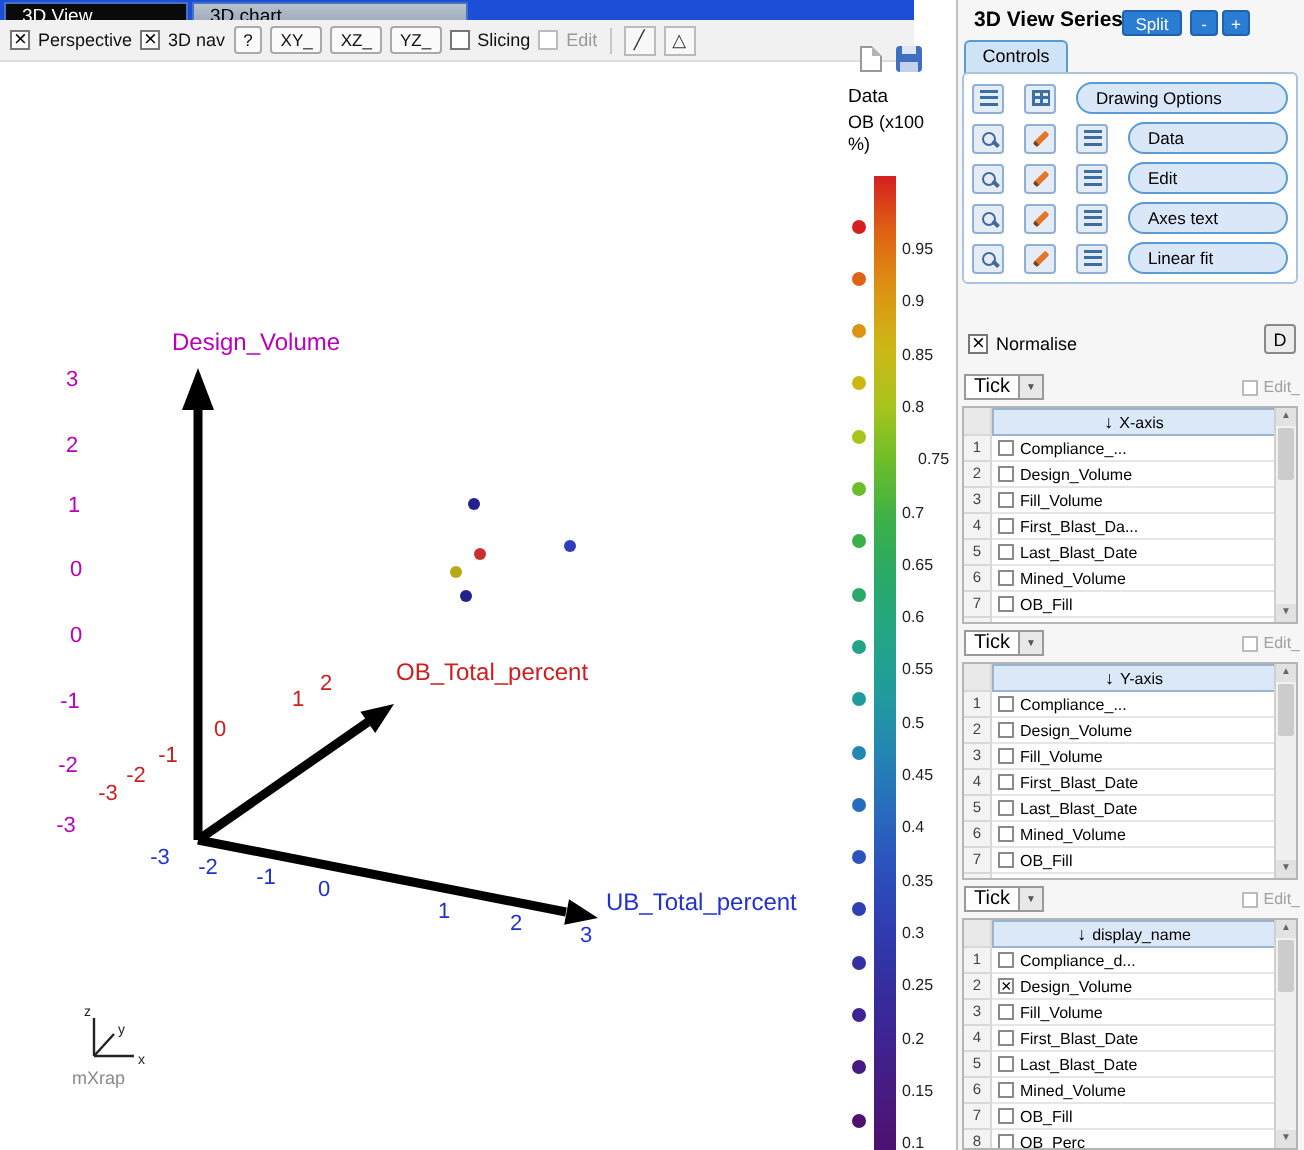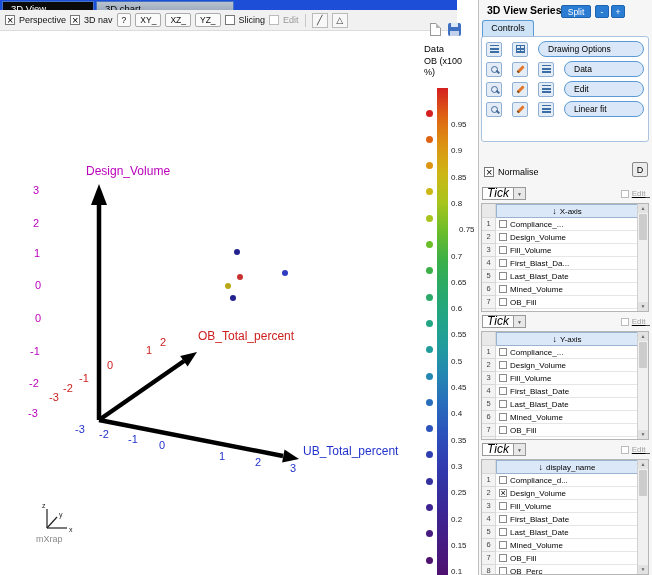--- a/index.html
+++ b/index.html
@@ -83,25 +83,25 @@
   .series-btn { flex:1; height:16px; background:#d9e7f8; border:1px solid #5b9bd5; border-radius:8px;
                 font-size:8.5px; line-height:14px; padding-left:9px; color:#000; white-space:nowrap;
                 overflow:hidden; }
 
   .norm-row { position:absolute; left:5px; top:164px; width:164px; height:16px; display:flex;
               align-items:center; gap:4px; font-size:9px; }
   .d-btn { position:absolute; right:4px; top:162px; width:16px; height:15px; border:1px solid #888;
            background:#ececec; font-size:9px; text-align:center; line-height:14px; border-radius:2px; }
 
   .tick-row { position:absolute; left:3px; width:168px; height:15px; display:flex; align-items:center; }
-  .tick-box { border:1px solid #999; background:#fff; font-size:12px; line-height:11px; height:13px;
-              padding:0 4px;font-style:italic; }
+  .tick-box { border:1px solid #999; background:#fff; font-size:10px; line-height:11px; height:13px;
+              padding:0 4px; }
   .dd-btn { width:12px; height:13px; border:1px solid #999; border-left:none; background:#e8e8e8;
             font-size:5px; color:#555; text-align:center; line-height:12px; }
-  .edit-group { margin-left:auto; display:flex; align-items:center; gap:3px;text-decoration:underline; }
+  .edit-group { margin-left:auto; display:flex; align-items:center; gap:3px; }
   .edit-lbl { font-size:8px; color:#a0a0a0; }
 
   .tbl { position:absolute; left:2px; width:168px; background:#fff; border:1px solid #b5b5b5;
          overflow:hidden; }
   .tbl-head, .tbl-row { display:flex; width:156px; }
   .tbl-head { height:14px; }
   .tbl-gut { width:14px; flex:0 0 auto; background:#f3f3f3; border-right:1px solid #d8d8d8;
              border-bottom:1px solid #d8d8d8; font-size:7.5px; color:#444; text-align:center;
              line-height:12px; }
   .tbl-gut-head { background:#e9e9e9; }
@@ -299,20 +299,32 @@
         <div class="series-row">
           <div class="ic-btn">
             <div class="ic-mag"></div>
           </div>
           <div class="ic-btn">
             <div class="ic-pencil"></div>
           </div>
           <div class="ic-btn">
             <div class="ic-list"></div>
           </div>
+          <div class="series-btn">Axes text</div>
+        </div>
+        <div class="series-row">
+          <div class="ic-btn">
+            <div class="ic-mag"></div>
+          </div>
+          <div class="ic-btn">
+            <div class="ic-pencil"></div>
+          </div>
+          <div class="ic-btn">
+            <div class="ic-list"></div>
+          </div>
           <div class="series-btn">Linear fit</div>
         </div>
       </div>
 
     <div class="norm-row">
       <span class="cb checked"></span>
       <span>Normalise</span>
     </div>
     <div class="d-btn">D</div>
 

